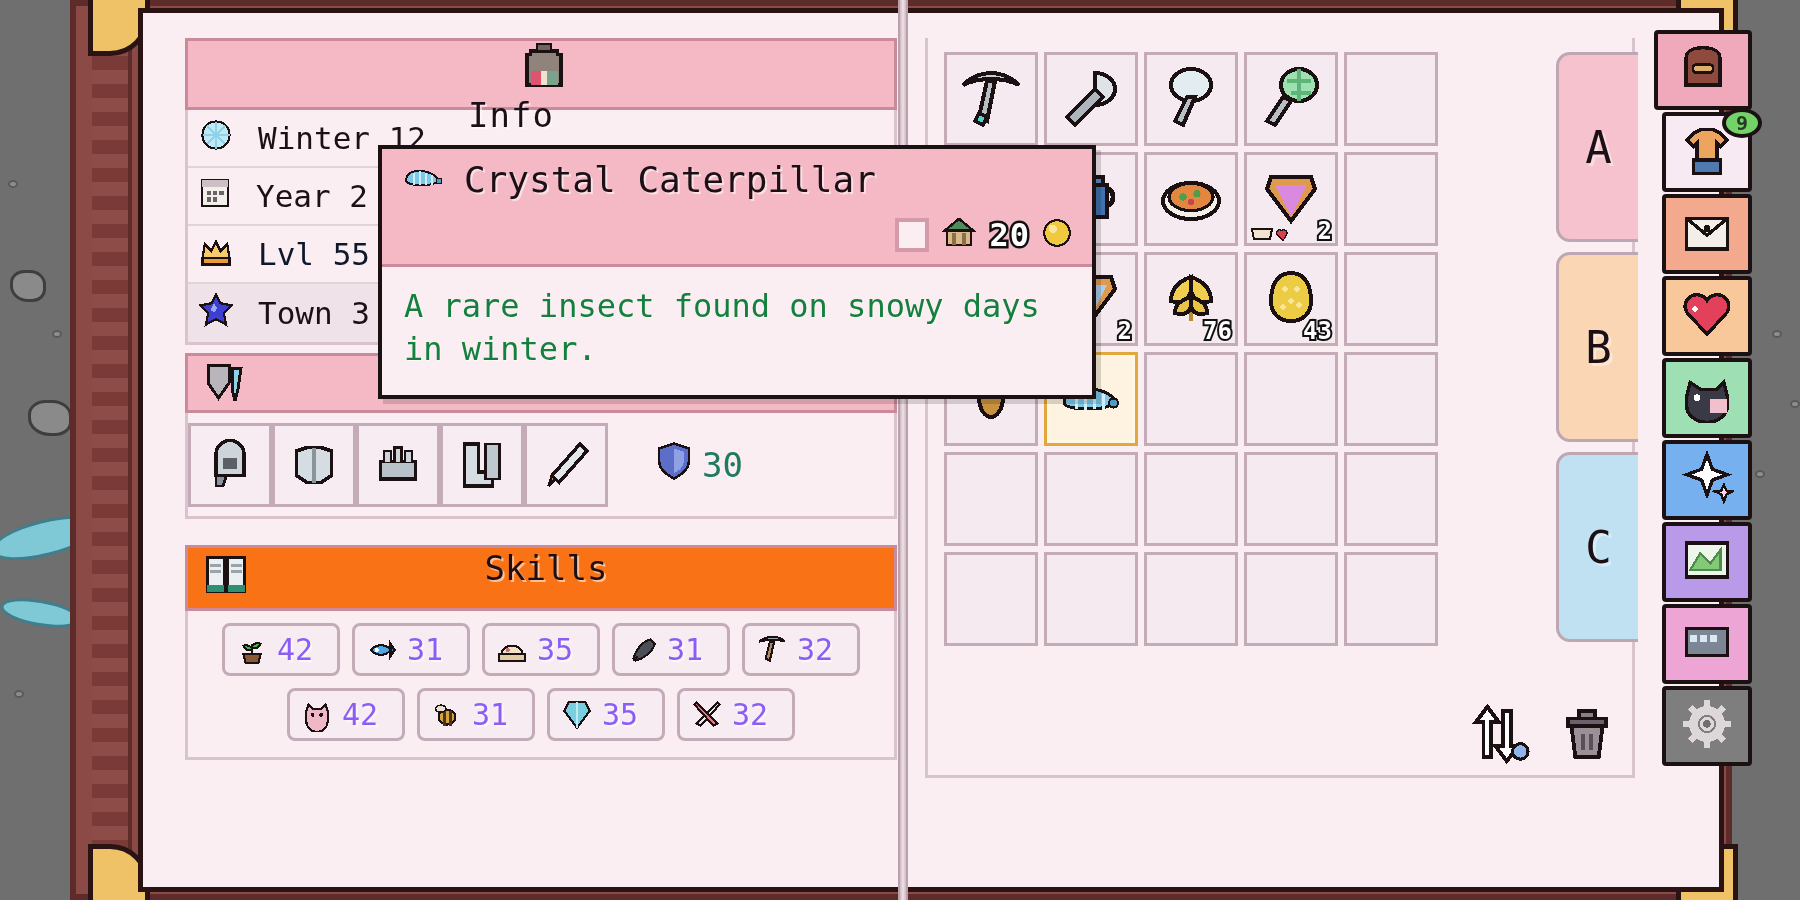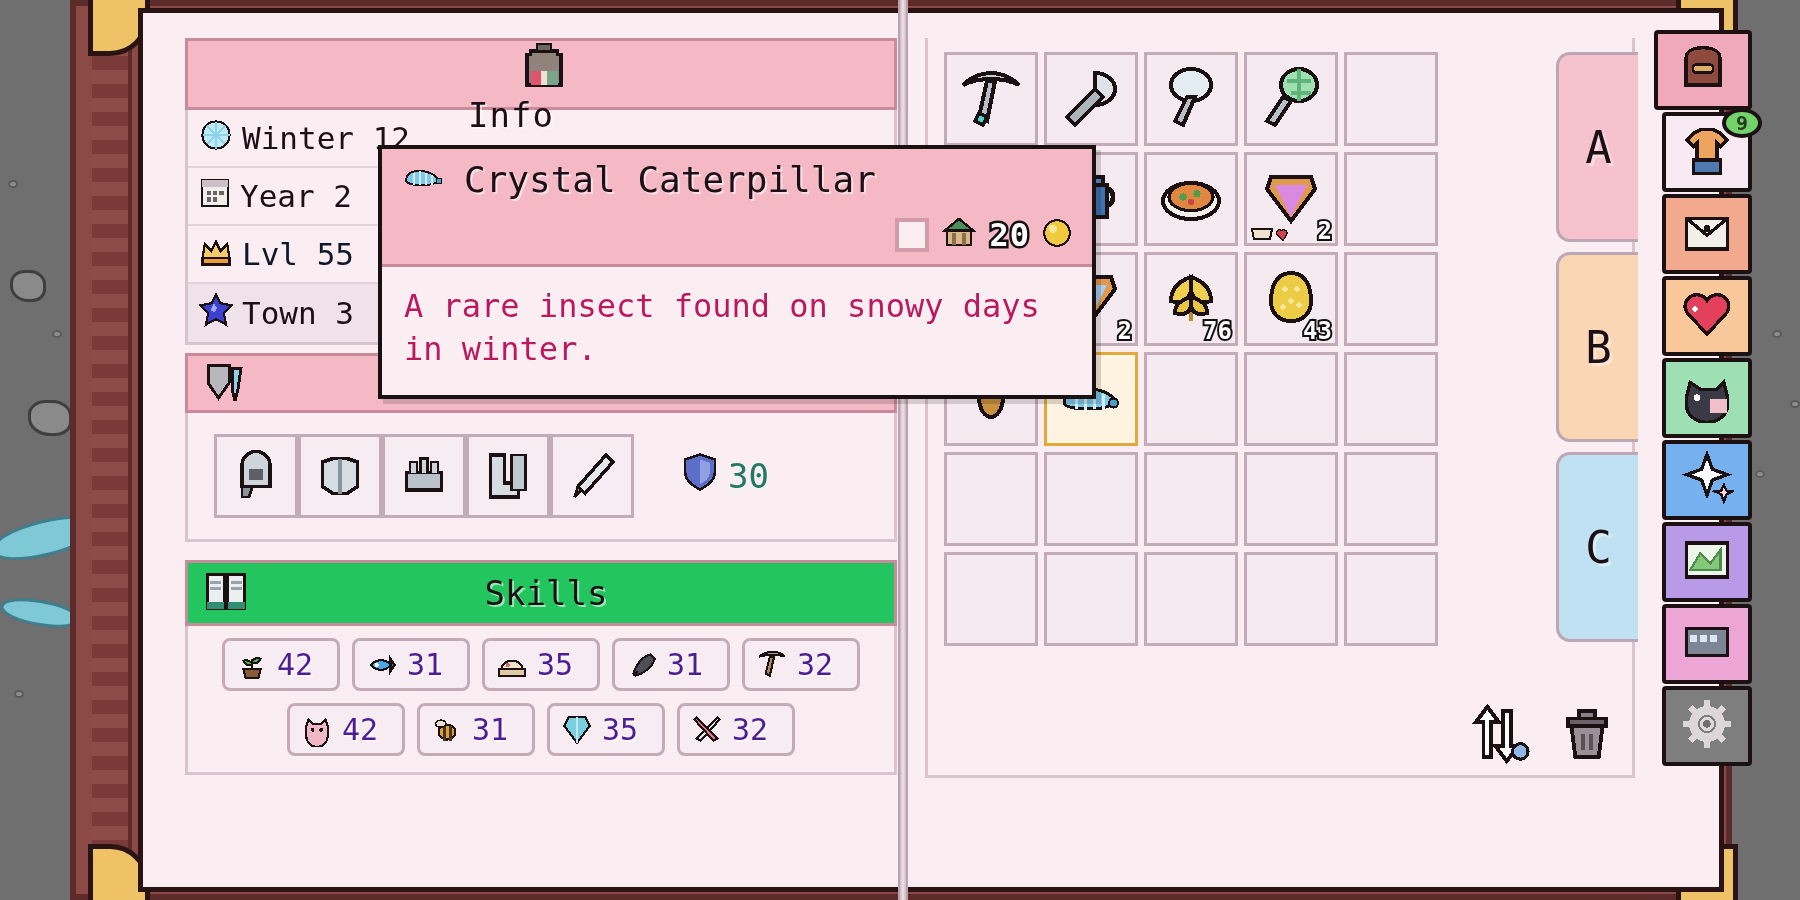--- a/index.html
+++ b/index.html
@@ -113,64 +113,63 @@
     border: 3px solid #d9c3cd;
     border-top: none;
   }
   .info-row {
     display: flex; align-items: center;
     height: 58px;
     padding-left: 10px;
     border-bottom: 2px solid #e4d2da;
     font-size: 31px;
     color: #1c1016;
-    gap: 8px;
+    gap: 24px;
   }
   .info-row:last-child { border-bottom: none; }
   .info-row.alt { background: #efe2e9; }
   .info-row .val-green { color: #0f172a; }
 
   
   #equip-head {
     margin-top: 8px;
     height: 60px;
     background: #f5b9c6;
     border: 3px solid #c98a9b;
     display: flex; align-items: center;
   }
   #equip-head .hd-icon { width: 54px; height: 54px; margin-left: 8px;
       display:flex; align-items:center; justify-content:center;}
   #equip-row {
     display: flex; align-items: center;
-    height: 129px;
+    height: 106px;
     background: #fbeef3;
     border: 3px solid #d9c3cd;
     border-top: none;
-    padding-left: 26px;
     gap: 0px;
   }
   .equip-slot {
     width: 84px; height: 84px;
     background: #f7ecf2;
     border: 3px solid #c4abb8;
     display: flex; align-items: center; justify-content: center;
   }
   #defense {
     margin-left: 46px;
     display: flex; align-items: center; gap: 8px;
     font-size: 34px; color: #1f7a5f;
   }
 
   
   #skills-head {
-    margin-top: 18px;
+    margin-top: 26px;
     height: 66px;
-    background: #22c55e;
+    background: #f97316;
     border: 3px solid #c98a9b;
-    display: flex; align-items: center;
+    display: flex; align-items: flex-start;
   }
   #skills-head .hd-icon { width: 56px; height: 56px; margin-left: 10px;
       display:flex; align-items:center; justify-content:center;}
   #skills-head .hd-title {
     flex: 1; text-align: center; font-size: 34px; color: #1c1016;
     text-shadow: 2px 2px 0 #ffffff8c; padding-right: 56px;
   }
   #skills-body {
     background: #fbeef3;
     border: 3px solid #d9c3cd;
@@ -181,21 +180,21 @@
   .skill-row:last-child { margin-bottom: 0; }
   .skill-chip {
     display: flex; align-items: center; gap: 8px;
     background: #f7ecf2;
     border: 3px solid #c4abb8;
     border-radius: 8px;
     padding: 6px 14px 6px 10px;
     min-width: 118px;
   }
   .skill-chip .sk-num {
-    font-size: 30px; color: #4c1d95;
+    font-size: 30px; color: #8b5cf6;
     text-shadow: 2px 2px 0 #ffffff9c;
   }
 
   
   #right-page {
     position: absolute;
     left: 925px; top: 38px;
     width: 710px; height: 830px;
   }
   #inv-body {
@@ -326,21 +325,21 @@
   #tt-price {
     font-size: 32px; color: #ffffff;
     -webkit-text-stroke: 5px #101010;
     paint-order: stroke fill;
     font-weight: bold;
     letter-spacing: 1px;
   }
   #tt-desc {
     padding: 18px 22px 24px 22px;
     font-size: 32px; line-height: 1.35;
-    color: #be185d;
+    color: #15803d;
     text-shadow: 1px 1px 0 #ffffff8a;
   }
 </style>
 </head>
 <body>
 
 <div id="world">
   <div class="rock" style="left:10px;top:270px;width:36px;height:32px;"></div>
   <div class="rock" style="left:28px;top:400px;width:44px;height:36px;"></div>
   <div class="speck" style="left:8px;top:180px;"></div>

